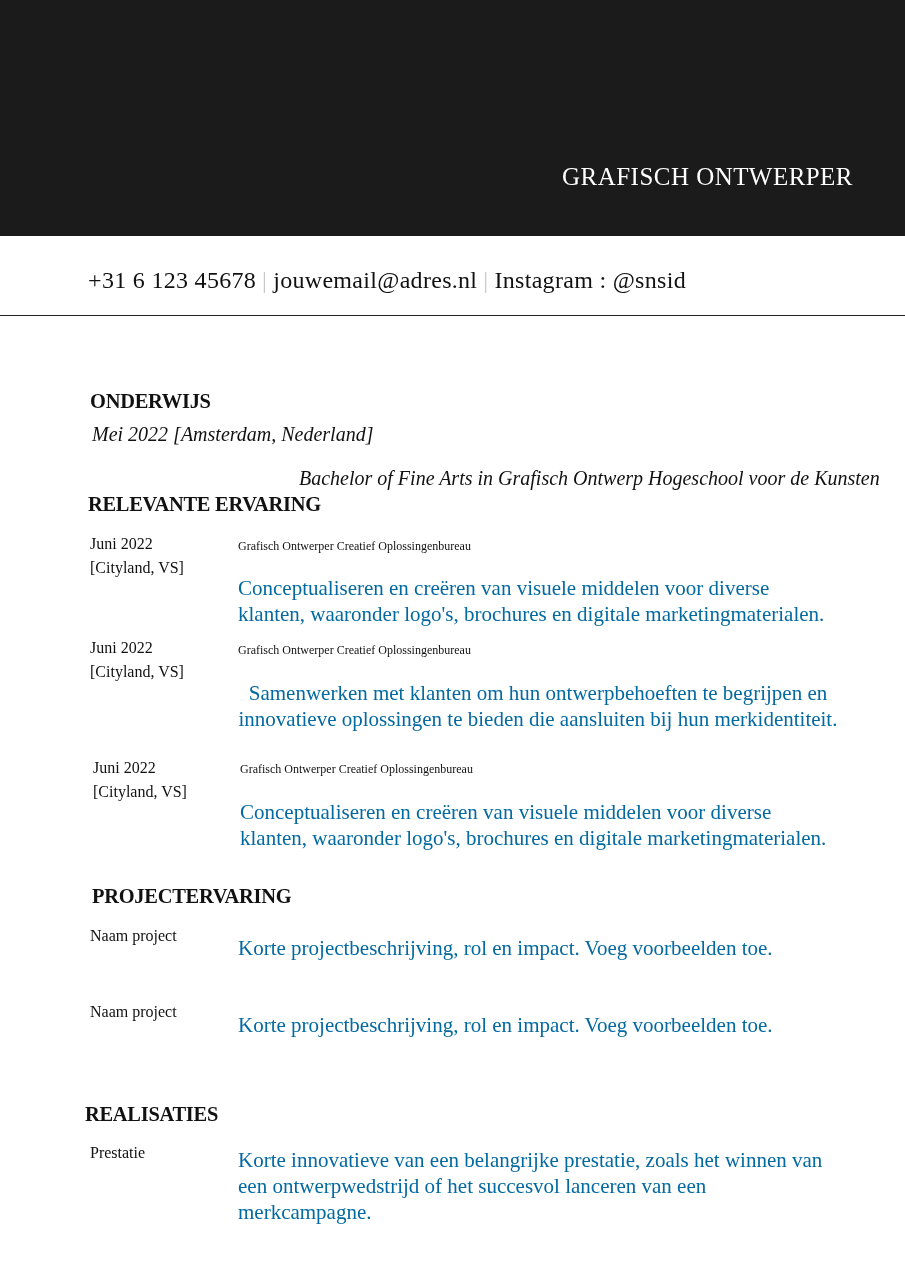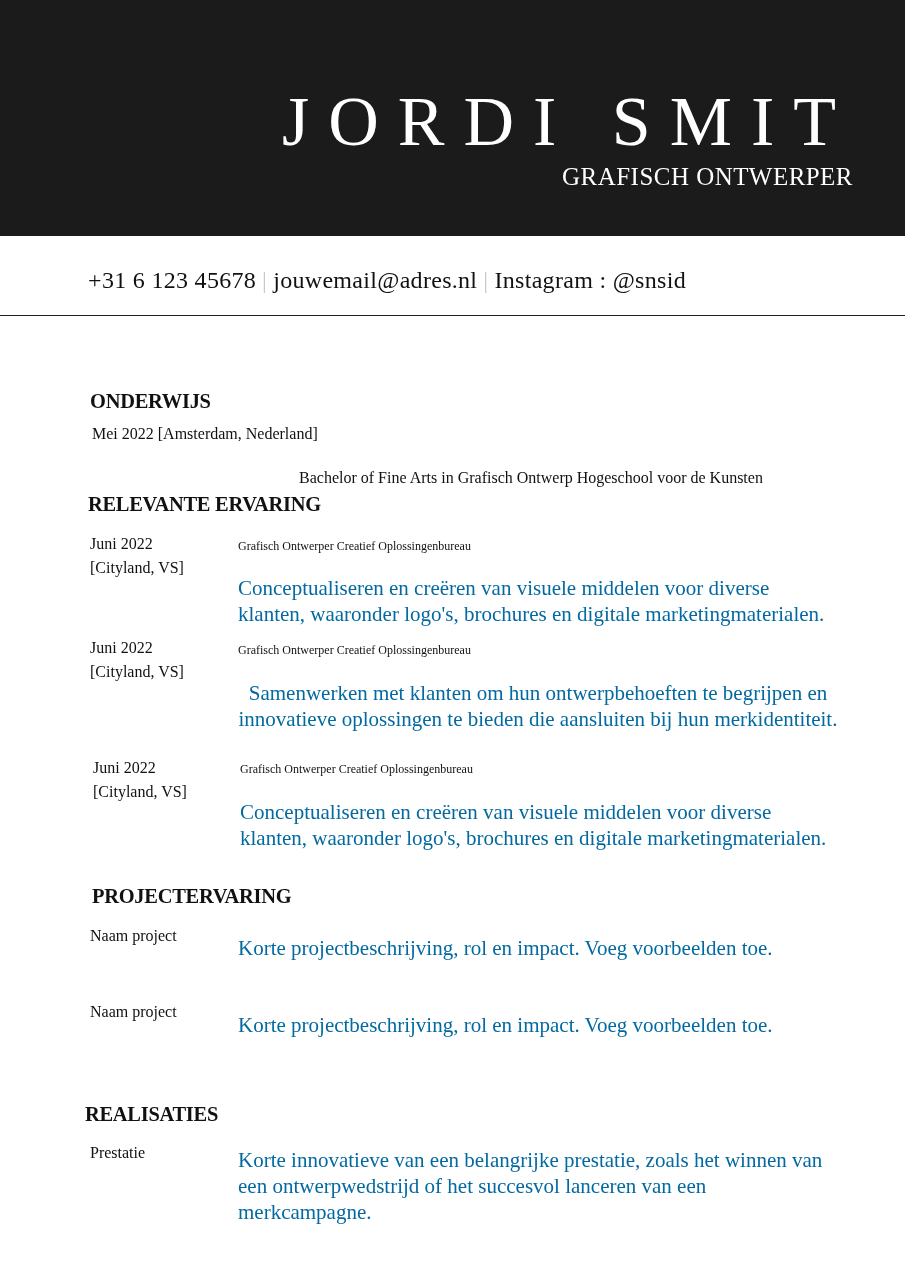--- a/index.html
+++ b/index.html
@@ -30,42 +30,41 @@
   .contact .sep { color: #c8c8c8; margin: 0 6px; }
   .rule { position: absolute; left: 0; top: 315px; width: 905px; height: 1px; background: #222; }
 
   .h2 {
     position: absolute; font-family: "Liberation Serif", serif; font-weight: bold;
     font-size: 22px; line-height: 28px; color: #111; letter-spacing: -0.3px;
     transform: scaleX(0.93); transform-origin: left center; white-space: nowrap;
   }
   .edu {
     position: absolute; left: 92px; top: 423px; font-family: "Liberation Serif", serif;
-    font-size: 16px; line-height: 22px; color: #111; white-space: nowrap;
+    font-size: 20px; line-height: 22px; color: #111; white-space: nowrap; font-style: italic;
   }
   .edu .overlap { position: absolute; left: 207px; top: 0; margin-top: 44px; }
 
   .meta {
     position: absolute; font-family: Liberation Serif, serif; font-size: 16px;
     line-height: 24px; color: #111; white-space: nowrap;
   }
   .title {
     position: absolute; font-family: "Liberation Serif", serif; font-size: 12px;
     line-height: 22px; color: #111; white-space: nowrap;
   }
   .desc {
     position: absolute; font-family: "Liberation Serif", serif; font-size: 21px;
     line-height: 26px; color: #0369a1; width: 600px;
   }
 </style>
 </head>
 <body>
 
 <div class="hero">
-  <div class="name">JORDI SMIT</div>
   <div class="role">GRAFISCH ONTWERPER</div>
 </div>
 
 <div class="contact">
   <span>+31 6 123 45678</span><span class="sep">|</span><span>jouwemail@adres.nl</span><span class="sep">|</span><span>Instagram : @snsid</span>
 </div>
 <div class="rule"></div>
 
 <div class="h2" style="left:90px; top:387px;">ONDERWIJS</div>
 <div class="edu">

